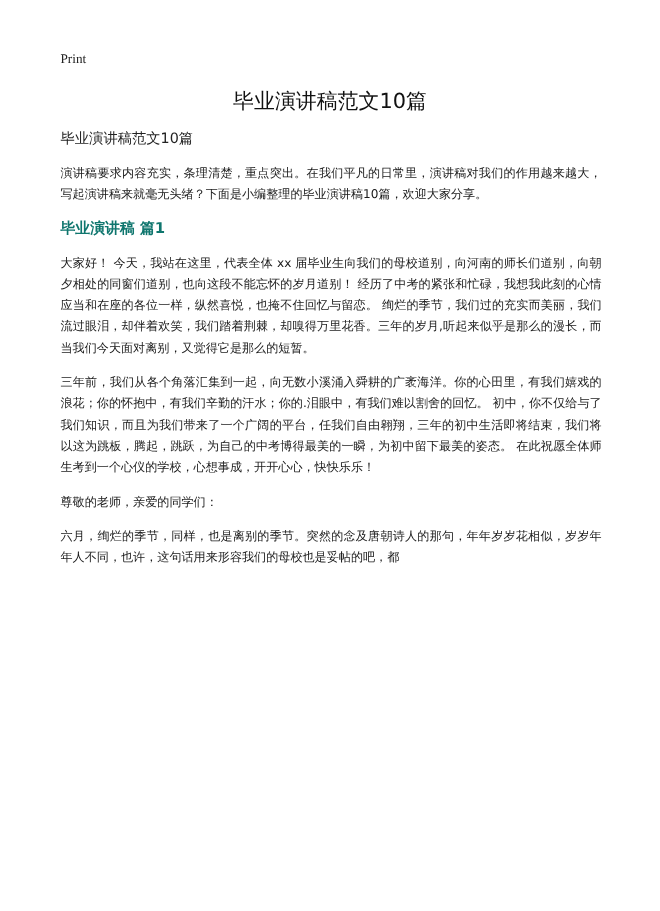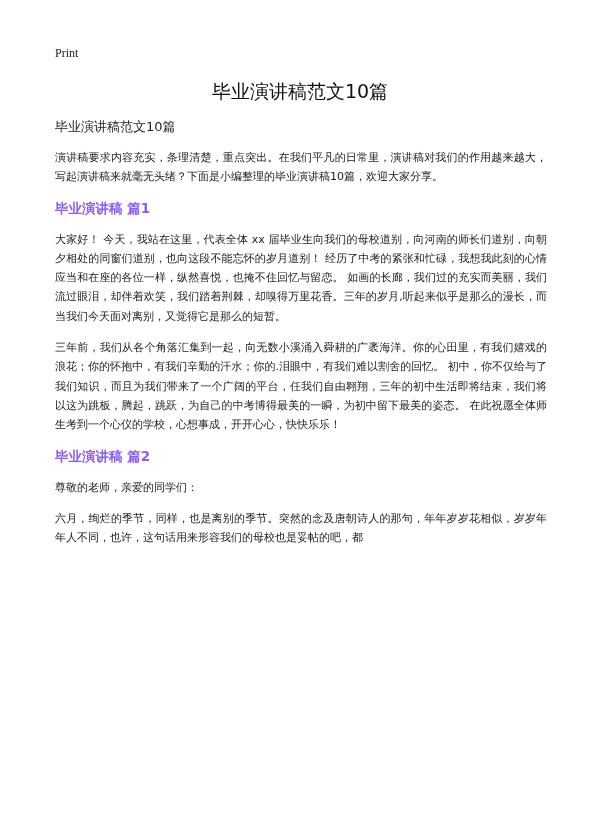--- a/index.html
+++ b/index.html
@@ -58,35 +58,34 @@
       margin: 0 0 12px 0;
       color: #1a1a1a;
       text-align: justify;
       word-break: break-all;
     }
     h2.section {
       font-size: 13.5px;
       font-weight: bold;
       margin: 0 0 12px 0;
       line-height: 19px;
-      color: #8b5cf6;
+      color: #0f766e;
     }
   </style>
 </head>
 <body>
 
 <div class="page">
   <div class="print-label">Print</div>
   <div class="doc-title">毕业演讲稿范文10篇</div>
 
   <div class="content">
     <div class="subtitle">毕业演讲稿范文10篇</div>
     <p class="para">演讲稿要求内容充实，条理清楚，重点突出。在我们平凡的日常里，演讲稿对我们的作用越来越大，写起演讲稿来就毫无头绪？下面是小编整理的毕业演讲稿10篇，欢迎大家分享。</p>
 
     <h2 class="section">毕业演讲稿 篇1</h2>
-    <p class="para">大家好！ 今天，我站在这里，代表全体 xx 届毕业生向我们的母校道别，向河南的师长们道别，向朝夕相处的同窗们道别，也向这段不能忘怀的岁月道别！ 经历了中考的紧张和忙碌，我想我此刻的心情应当和在座的各位一样，纵然喜悦，也掩不住回忆与留恋。 如画的长廊，我们过的充实而美丽，我们流过眼泪，却伴着欢笑，我们踏着荆棘，却嗅得万里花香。三年的岁月,听起来似乎是那么的漫长，而当我们今天面对离别，又觉得它是那么的短暂。</p>
+    <p class="para">大家好！ 今天，我站在这里，代表全体 xx 届毕业生向我们的母校道别，向河南的师长们道别，向朝夕相处的同窗们道别，也向这段不能忘怀的岁月道别！ 经历了中考的紧张和忙碌，我想我此刻的心情应当和在座的各位一样，纵然喜悦，也掩不住回忆与留恋。 绚烂的季节，我们过的充实而美丽，我们流过眼泪，却伴着欢笑，我们踏着荆棘，却嗅得万里花香。三年的岁月,听起来似乎是那么的漫长，而当我们今天面对离别，又觉得它是那么的短暂。</p>
     <p class="para">三年前，我们从各个角落汇集到一起，向无数小溪涌入舜耕的广袤海洋。你的心田里，有我们嬉戏的浪花；你的怀抱中，有我们辛勤的汗水；你的.泪眼中，有我们难以割舍的回忆。 初中，你不仅给与了我们知识，而且为我们带来了一个广阔的平台，任我们自由翱翔，三年的初中生活即将结束，我们将以这为跳板，腾起，跳跃，为自己的中考博得最美的一瞬，为初中留下最美的姿态。 在此祝愿全体师生考到一个心仪的学校，心想事成，开开心心，快快乐乐！</p>
 
-    <h2 class="section">毕业演讲稿 篇2</h2>
     <p class="para">尊敬的老师，亲爱的同学们：</p>
     <p class="para">六月，绚烂的季节，同样，也是离别的季节。突然的念及唐朝诗人的那句，年年岁岁花相似，岁岁年年人不同，也许，这句话用来形容我们的母校也是妥帖的吧，都</p>
   </div>
 </div>
 
 </body></html>

